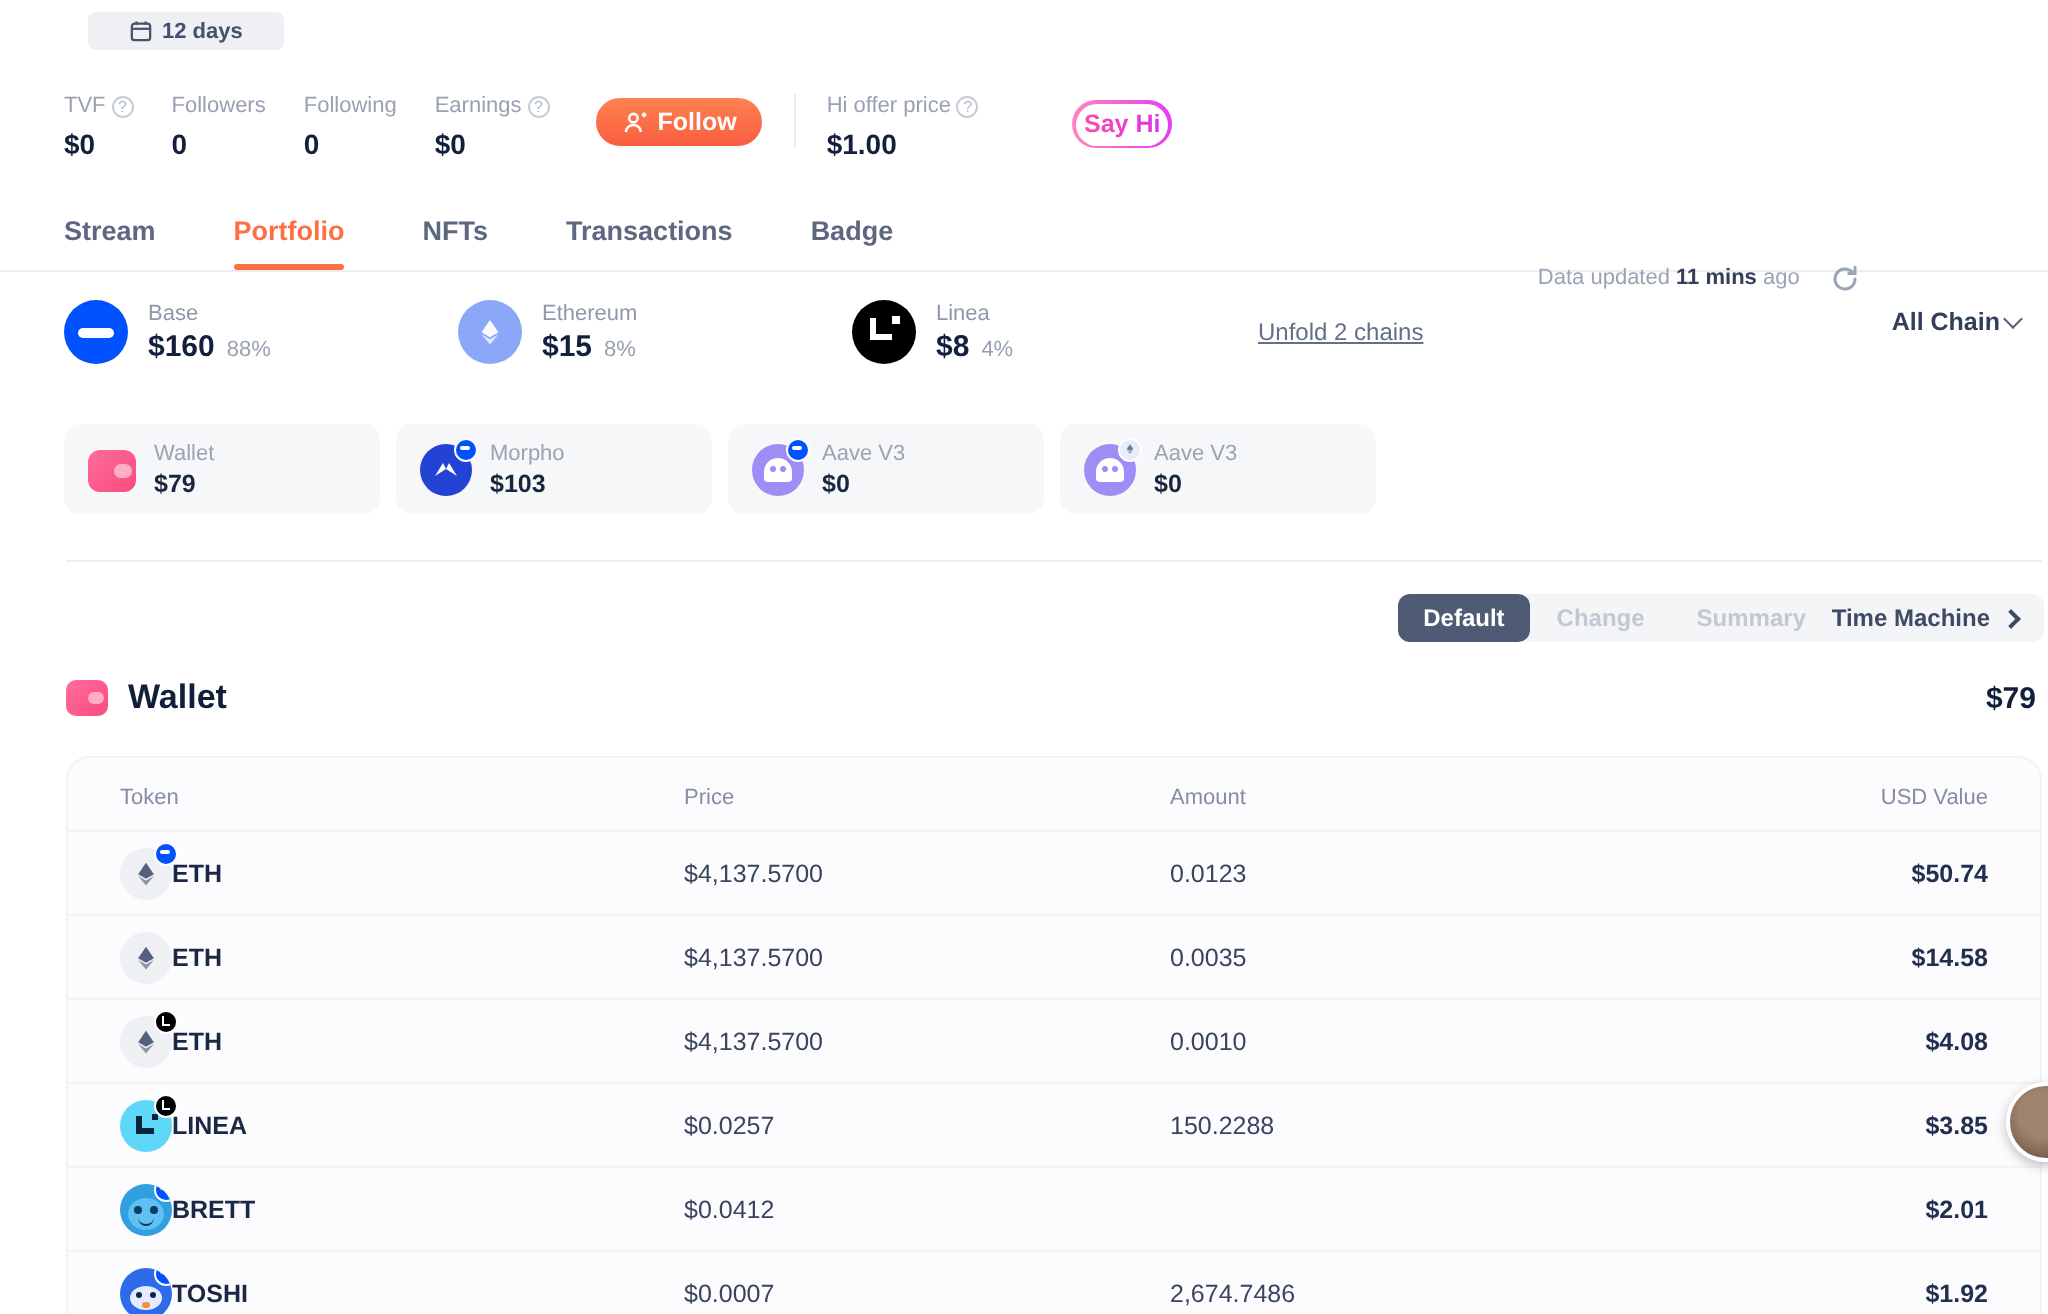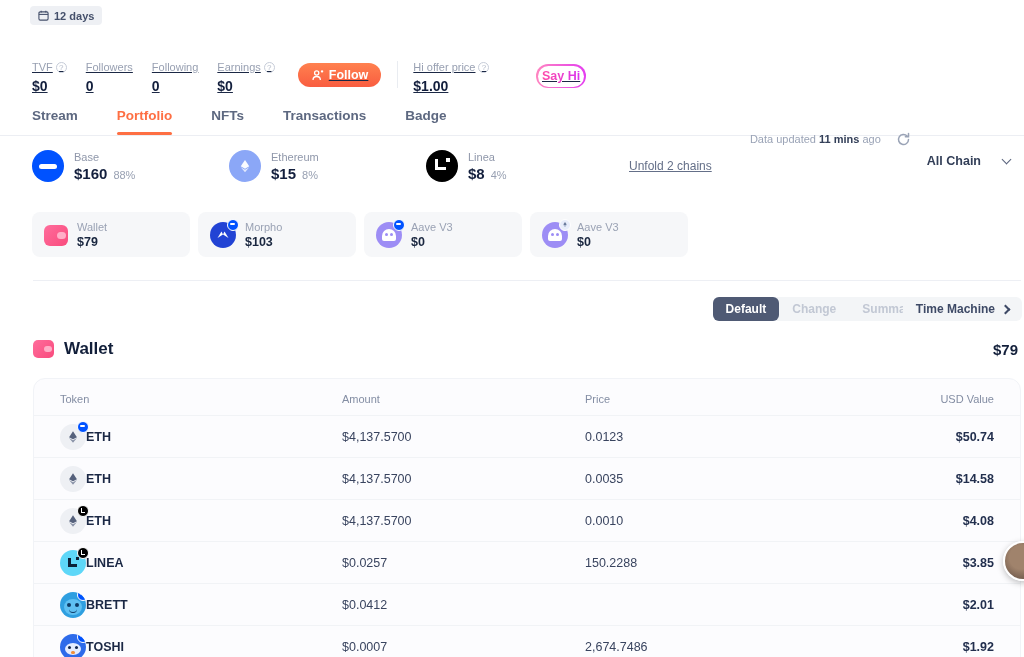--- a/index.html
+++ b/index.html
@@ -1,25 +1,25 @@
 <!DOCTYPE html>
 <html><head>
 <meta charset="utf-8">
 <style>
   * { margin:0; padding:0; box-sizing:border-box; }
   html,body { width:1024px; height:657px; overflow:hidden; background:#fff;
     font-family:"Liberation Sans", sans-serif; color:#1b2845; position:relative; }
 
   
-  .days-badge { position:absolute; left:30px; top:6px; height:19px; display:inline-flex;
-    align-items:center; gap:5px; background:#eef0f4; border-radius:4px; padding:0 8px;
+  .days-badge { position:absolute; left:44px; top:6px; height:19px; display:inline-flex;
+    align-items:center; gap:5px; background:#eef0f4; border-radius:4px; padding:0 21px;
     font-size:11px; color:#45506b; font-weight:600; }
 
   
-  .stats-row { position:absolute; left:32px; top:60px; display:flex; align-items:flex-start;text-decoration:underline; }
+  .stats-row { position:absolute; left:32px; top:46px; display:flex; align-items:flex-start; }
   .stat { margin-right:19px; }
   .stat-label { display:flex; align-items:center; gap:3px; font-size:11px; color:#98a0b2; height:14px; }
   .stat-value { font-size:14px; font-weight:700; color:#131f3d; margin-top:4px; }
   .qicon { width:11px; height:11px; border-radius:50%; border:1px solid #c6ccd8; color:#b3bac8;
     font-size:8px; line-height:9px; text-align:center; display:inline-block; }
   .follow-btn { margin:3px 8px 0 4px; height:24px; padding:0 13px; border:none; border-radius:13px;
     background:linear-gradient(180deg,#ff814f,#f95d40); color:#fff; font-size:12.5px; font-weight:700;
     display:inline-flex; align-items:center; gap:5px; cursor:pointer; }
   .vdivider { width:1px; height:27px; background:#e9ecf1; margin:1px 15px 0 8px; }
   .sayhi-wrap { margin:4px 0 0 28px; padding:1.5px; border-radius:13px;
@@ -33,21 +33,21 @@
   .tabs-border { position:absolute; left:0; right:0; top:135px; height:1px; background:#ecEEf3; background:#eceef3; }
   .tabs { position:absolute; left:32px; top:108px; display:flex; gap:39px; }
   .tab { font-size:13.5px; font-weight:600; color:#5d6880; padding-bottom:12px; position:relative; cursor:pointer; }
   .tab.active { color:#fe6f43; }
   .tab.active::after { content:""; position:absolute; left:0; right:0; bottom:0; height:3px;
     border-radius:2px; background:#fe6f43; }
   .tabs-right { position:absolute; right:14px; top:110px; display:flex; align-items:center; gap:15px; }
   .updated { font-size:11px; color:#9aa3b6; }
   .updated b { color:#333f58; font-weight:700; }
   .refresh-btn { width:16px; height:16px; display:flex; align-items:center; justify-content:center; cursor:pointer; }
-  .chain-filter { display:flex; align-items:center; gap:22px; font-size:12.5px; font-weight:600;
+  .chain-filter { display:flex; align-items:center; gap:3px; font-size:12.5px; font-weight:600;
     color:#333f58; cursor:pointer;margin-top:44px; }
   .chev-down { width:7px; height:7px; border-right:1.5px solid #58627c; border-bottom:1.5px solid #58627c;
     transform:rotate(45deg); margin-top:-3px; }
   .chev-right { width:7px; height:7px; border-right:2px solid #3e4a66; border-bottom:2px solid #3e4a66;
     transform:rotate(-45deg); }
 
   
   .chains { position:absolute; left:32px; top:150px; display:flex; align-items:center; }
   .chain { width:197px; display:flex; align-items:center; gap:10px; cursor:pointer; }
   .chain-name { font-size:11px; color:#8f97aa; }
@@ -93,21 +93,21 @@
     border-radius:1px; background:#fff; }
   .mini-badge.linea { background:#000; }
   .mini-badge.linea::after { content:""; position:absolute; left:2.5px; top:2.5px; width:3.5px; height:3.5px;
     border-left:1.3px solid #fff; border-bottom:1.3px solid #fff; }
   .mini-badge.eth { background:#e8edfb; display:flex; align-items:center; justify-content:center; }
 
   
   .hdivider { position:absolute; left:33px; right:3px; top:280px; height:1px; background:#edeff4; }
 
   
-  .segments { position:absolute; right:94px; top:297px; height:24px; background:#f3f5f7;
+  .segments { position:absolute; right:108px; top:297px; height:24px; background:#f3f5f7;
     border-radius:6px; display:flex; align-items:center; }
   .segment { height:24px; padding:0 13px; display:flex; align-items:center; font-size:12px;
     color:#c2c8d4; font-weight:600; cursor:pointer; border-radius:6px; }
   .segment.active { background:#4f5a74; color:#fff; }
   .time-machine { position:absolute; right:2px; top:297px; height:24px; background:#f3f5f7;
     border-radius:6px; padding:0 13px; display:flex; align-items:center; gap:7px; font-size:12px;
     font-weight:700; color:#3e4a66; cursor:pointer; }
 
   
   .wallet-head { position:absolute; left:33px; top:339px; right:6px; display:flex; align-items:center; }
@@ -346,22 +346,22 @@
 
 <div class="wallet-head">
   <span class="wallet-sq small"></span>
   <span class="wallet-title">Wallet</span>
   <span class="wallet-total">$79</span>
 </div>
 
 <div class="table-card">
   <div class="thead">
     <span>Token</span>
+    <span>Price</span>
     <span>Amount</span>
-    <span>Price</span>
     <span class="col-usd">USD Value</span>
   </div>
 
   <div class="trow">
     <span class="tok-cell">
       <span class="ticon ethtok">
         <svg width="14" height="14" viewBox="0 0 32 32">
             <path d="M16 3 L25 16.3 L16 21.3 L7 16.3 Z" fill="#55617c"></path>
             <path d="M16 23.3 L25 18.3 L16 29 L7 18.3 Z" fill="#8a93a8"></path>
           </svg>

